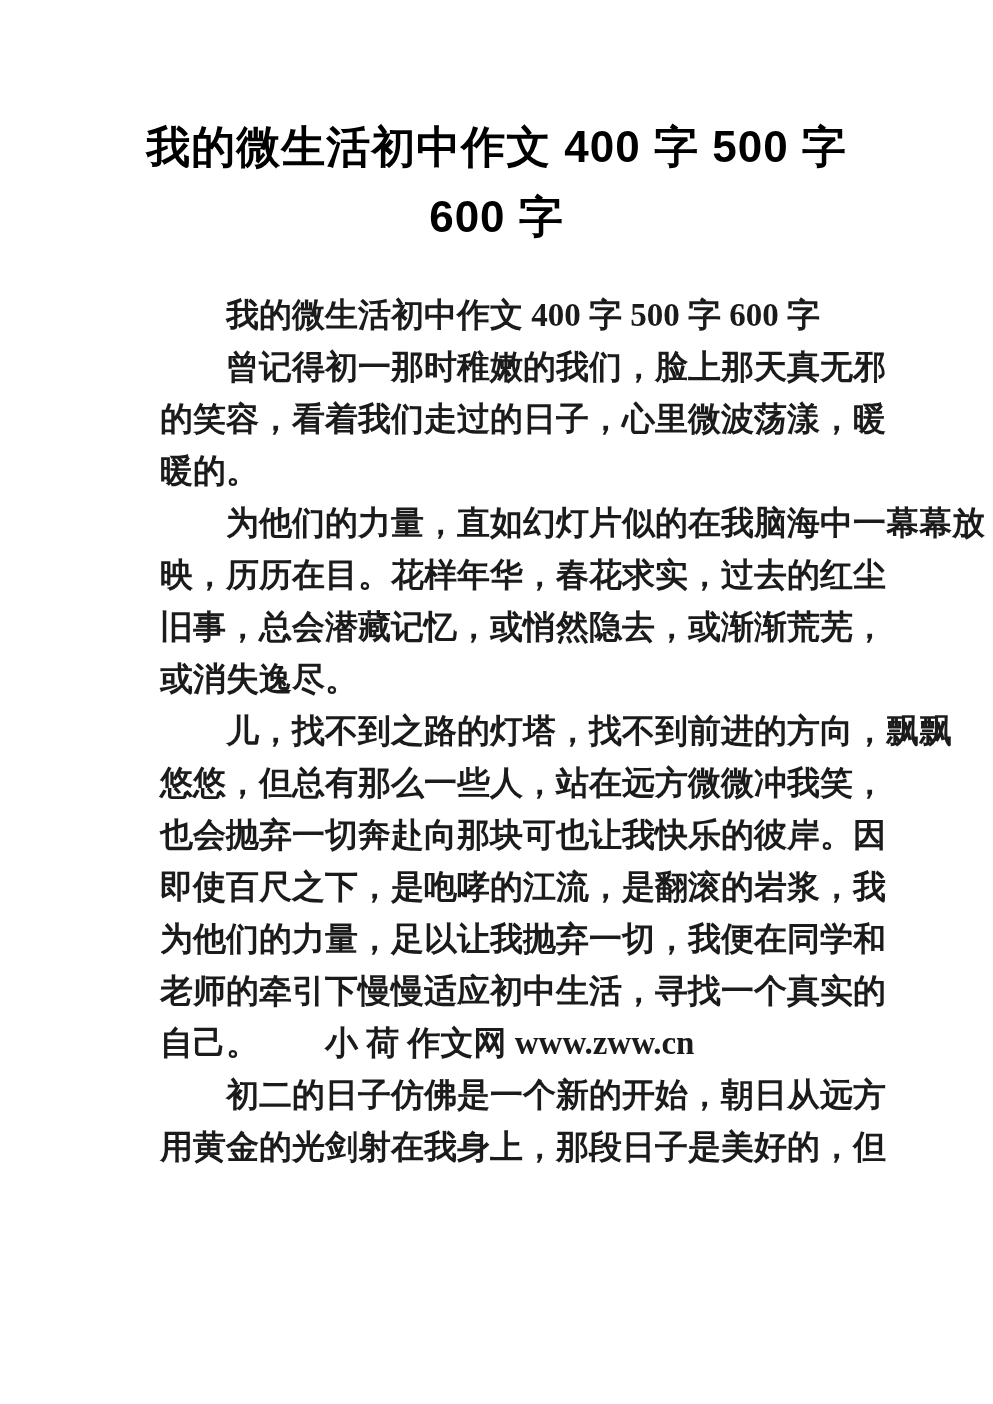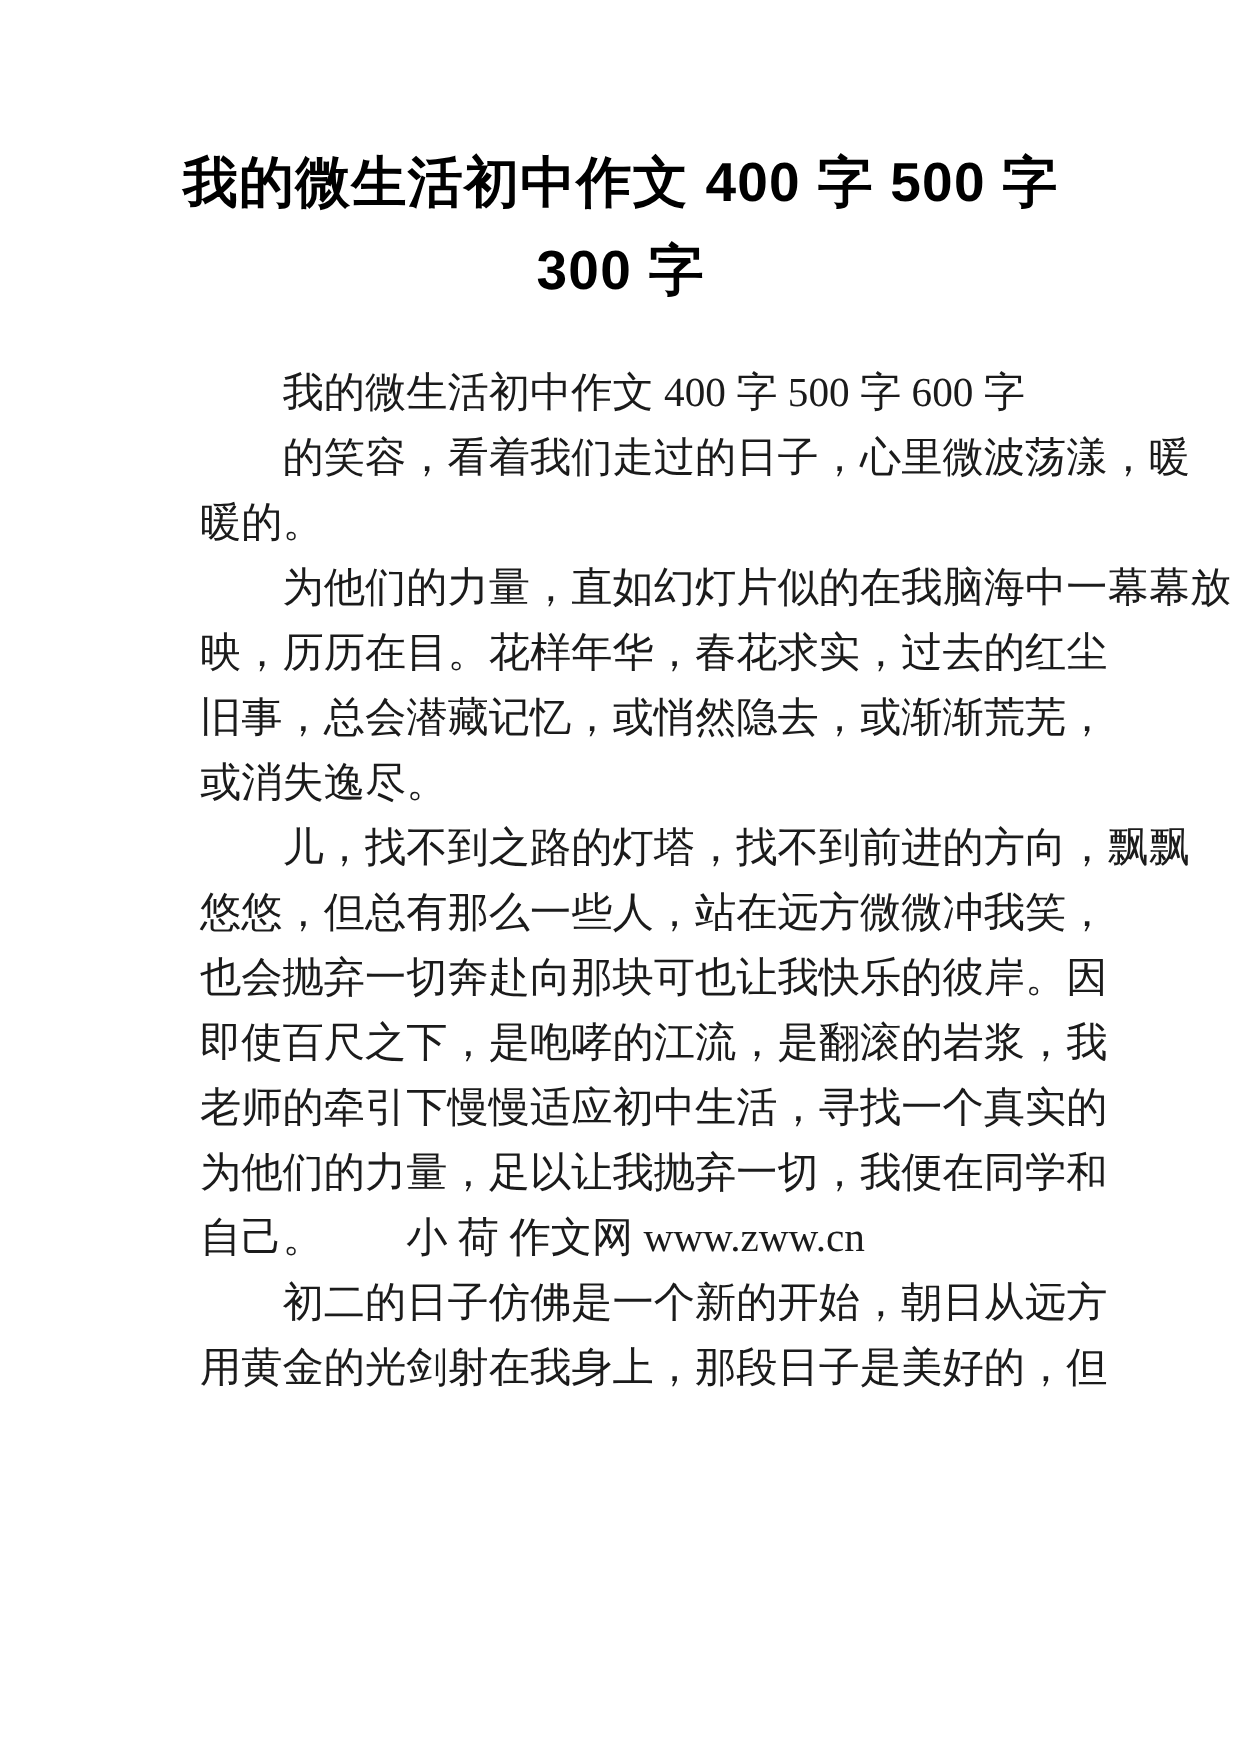--- a/index.html
+++ b/index.html
@@ -34,63 +34,65 @@
   }
   .essay-body {
     position: absolute;
     top: 289px;
     left: 160px;
     width: 676px;
     font-family: "Liberation Serif", serif;
     font-size: 33px;
     line-height: 52px;
     color: #1b1b1b;
+    font-weight: bold;
   }
   .para {
     margin: 0;
     padding: 0;
   }
   .line {
     display: block;
     white-space: pre;
     text-align: left;
   }
   .para .line:first-child {
     text-indent: 2em;
   }
 </style>
 </head>
 <body>
 
 <div class="page">
   <h1 class="doc-title">
     <span class="title-line">我的微生活初中作文 400 字 500 字</span>
-    <span class="title-line">300 字</span>
+    <span class="title-line">600 字</span>
   </h1>
   <div class="essay-body">
       <div class="para">
         <div class="line">我的微生活初中作文 400 字 500 字 600 字</div>
       </div>
       <div class="para">
+        <div class="line">曾记得初一那时稚嫩的我们，脸上那天真无邪</div>
         <div class="line">的笑容，看着我们走过的日子，心里微波荡漾，暖</div>
         <div class="line">暖的。</div>
       </div>
       <div class="para">
         <div class="line">为他们的力量，直如幻灯片似的在我脑海中一幕幕放</div>
         <div class="line">映，历历在目。花样年华，春花求实，过去的红尘</div>
         <div class="line">旧事，总会潜藏记忆，或悄然隐去，或渐渐荒芜，</div>
         <div class="line">或消失逸尽。</div>
       </div>
       <div class="para">
         <div class="line">儿，找不到之路的灯塔，找不到前进的方向，飘飘</div>
         <div class="line">悠悠，但总有那么一些人，站在远方微微冲我笑，</div>
         <div class="line">也会抛弃一切奔赴向那块可也让我快乐的彼岸。因</div>
         <div class="line">即使百尺之下，是咆哮的江流，是翻滚的岩浆，我</div>
+        <div class="line">为他们的力量，足以让我抛弃一切，我便在同学和</div>
         <div class="line">老师的牵引下慢慢适应初中生活，寻找一个真实的</div>
-        <div class="line">为他们的力量，足以让我抛弃一切，我便在同学和</div>
         <div class="line">自己。　　小 荷 作文网 www.zww.cn</div>
       </div>
       <div class="para">
         <div class="line">初二的日子仿佛是一个新的开始，朝日从远方</div>
         <div class="line">用黄金的光剑射在我身上，那段日子是美好的，但</div>
       </div>
     </div>
 </div>
 
 </body></html>

